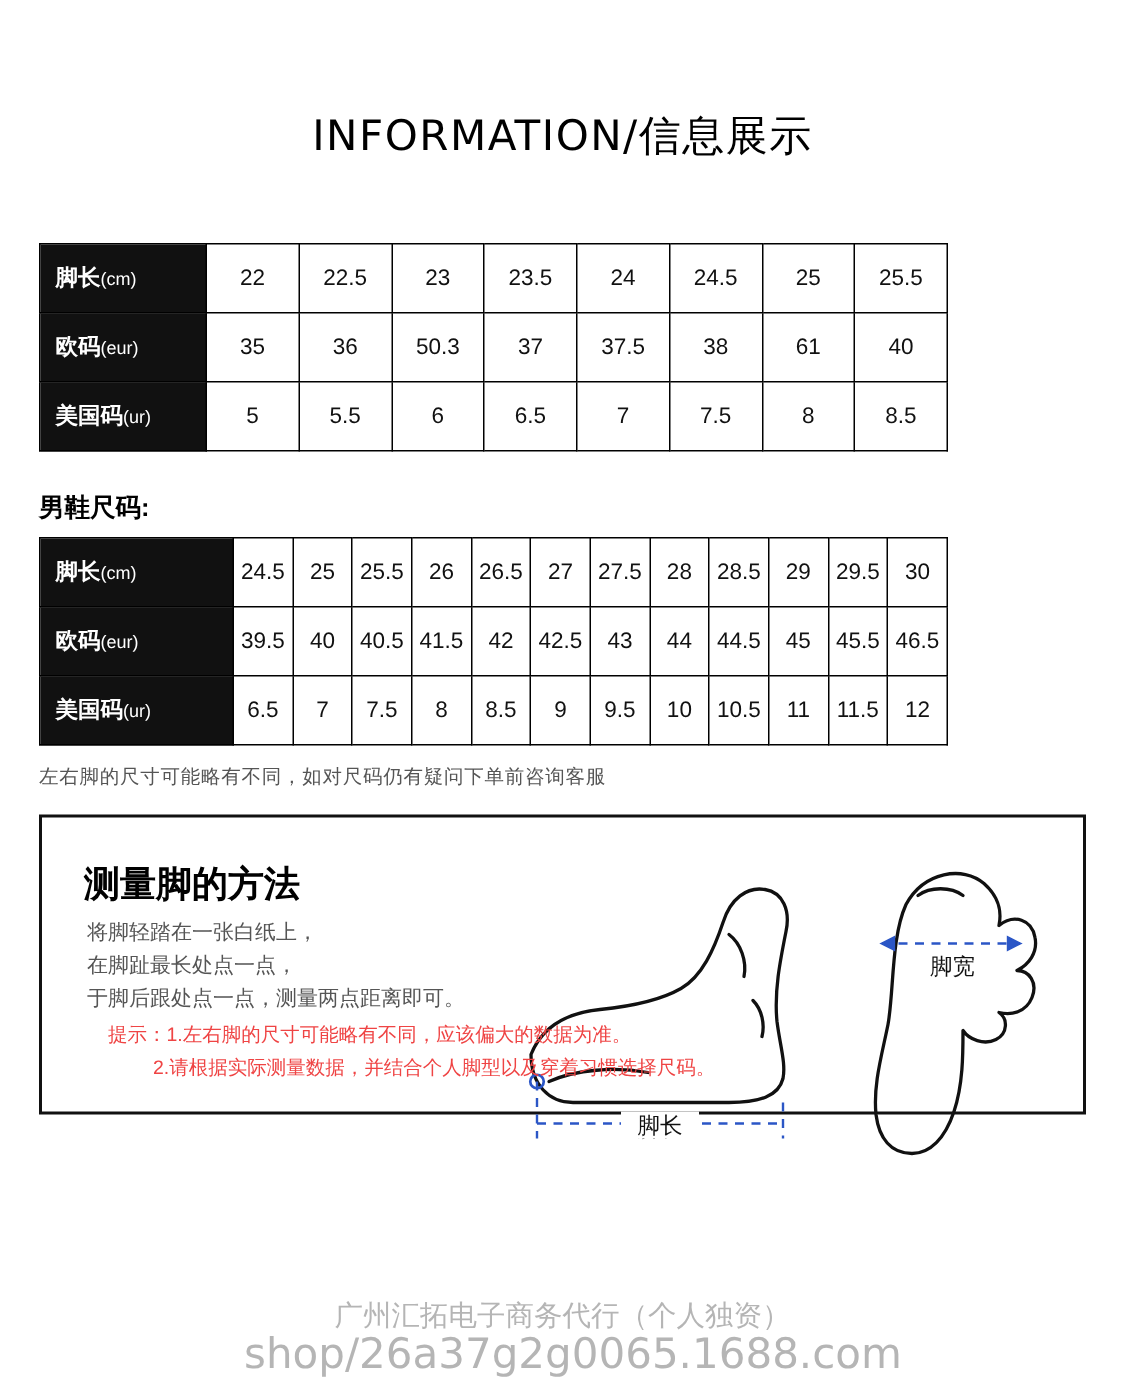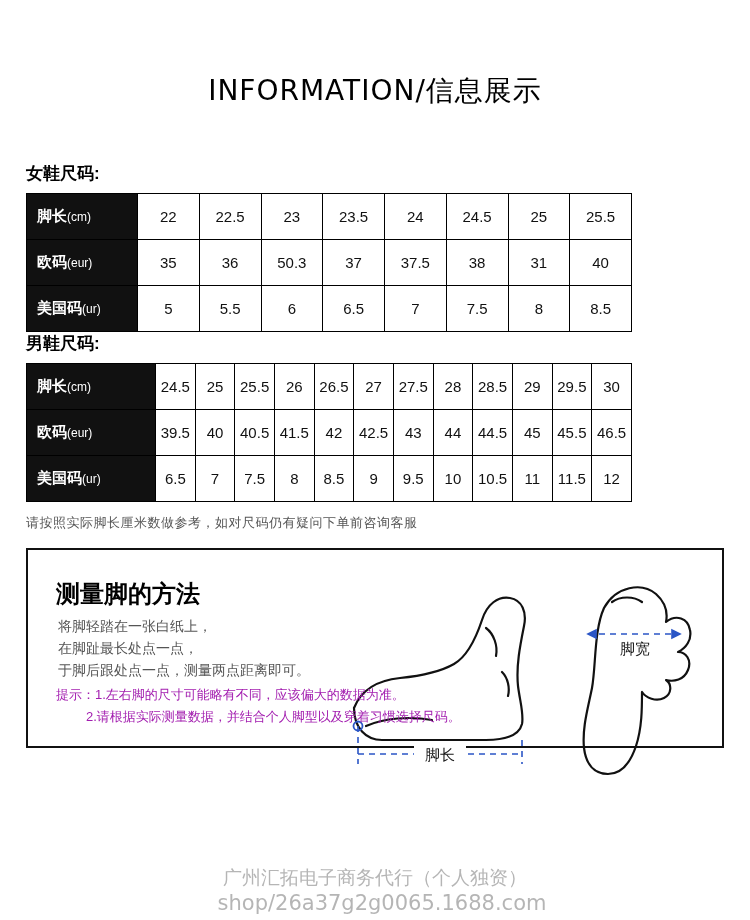--- a/index.html
+++ b/index.html
@@ -33,20 +33,21 @@
   .section-label {
     font-size: 17px;
     font-weight: bold;
     color: #000;
     margin: 0 0 8px 26px;
   }
   .women-wrap {
     margin-top: 52px;
   }
   .men-wrap {
+    margin-top: 26px;
   }
   table.size {
     border-collapse: collapse;
     margin: 0 26px;
     width: 606px;
     table-layout: fixed;
   }
   table.size td {
     border: 1px solid #000;
     text-align: center;
@@ -94,24 +95,24 @@
   .measure-lines {
     position: absolute;
     left: 30px;
     top: 65px;
     font-size: 14px;
     color: #555;
     line-height: 22px;
   }
   .tips {
     position: absolute;
-    left: 28px;
+    left: 44px;
     bottom: 18px;
     font-size: 13px;
-    color: #a21caf;
+    color: #ef4444;
     line-height: 22px;
   }
   .art {
     position: absolute;
     right: 6px;
     top: 18px;
     width: 380px;
     height: 230px;
   }
   .watermark {
@@ -119,31 +120,30 @@
     left: 0;
     right: 0;
     bottom: 4px;
     text-align: center;
     color: rgba(120,120,120,0.55);
     font-size: 19px;
     line-height: 26px;
     font-family: "DejaVu Sans", sans-serif;
     pointer-events: none;
   }
-  .watermark .w2 { font-size: 21px; margin-left: 14px; }
+  .watermark .w2 { font-size: 28px; margin-left: 14px; }
 </style>
 </head>
 <body>
 
 <div class="page">
 
   <div class="title">INFORMATION/信息展示</div>
 
   <div class="women-wrap">
-    <div class="section-label">女鞋尺码:</div>
     <table class="size">
       <tbody>
           <tr>
         <td class="rowhead"><span>脚长</span><span class="unit">(cm)</span></td>
         <td>22</td>
         <td>22.5</td>
         <td>23</td>
         <td>23.5</td>
         <td>24</td>
         <td>24.5</td>
@@ -151,21 +151,21 @@
         <td>25.5</td>
       </tr>
       <tr>
         <td class="rowhead"><span>欧码</span><span class="unit">(eur)</span></td>
         <td>35</td>
         <td>36</td>
         <td>50.3</td>
         <td>37</td>
         <td>37.5</td>
         <td>38</td>
-        <td>31</td>
+        <td>61</td>
         <td>40</td>
       </tr>
       <tr>
         <td class="rowhead"><span>美国码</span><span class="unit">(ur)</span></td>
         <td>5</td>
         <td>5.5</td>
         <td>6</td>
         <td>6.5</td>
         <td>7</td>
         <td>7.5</td>
@@ -222,21 +222,21 @@
         <td>10</td>
         <td>10.5</td>
         <td>11</td>
         <td>11.5</td>
         <td>12</td>
       </tr>
     </tbody>
       </table>
   </div>
 
-  <div class="note">请按照实际脚长厘米数做参考，如对尺码仍有疑问下单前咨询客服</div>
+  <div class="note">左右脚的尺寸可能略有不同，如对尺码仍有疑问下单前咨询客服</div>
 
   <div class="measure-box">
     <div class="measure-title">测量脚的方法</div>
     <div class="measure-lines">
       <div>将脚轻踏在一张白纸上，</div>
       <div>在脚趾最长处点一点，</div>
       <div>于脚后跟处点一点，测量两点距离即可。</div>
     </div>
 
     <div class="art">

